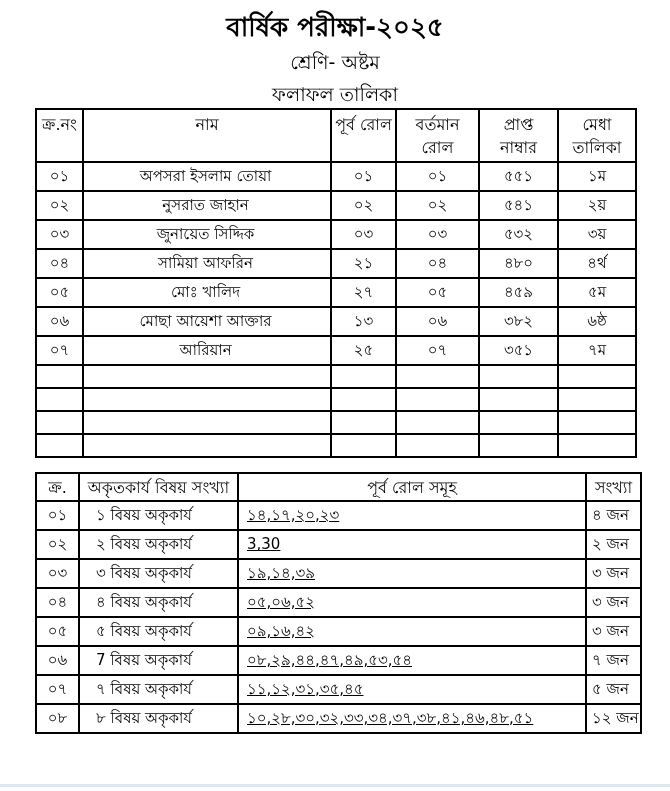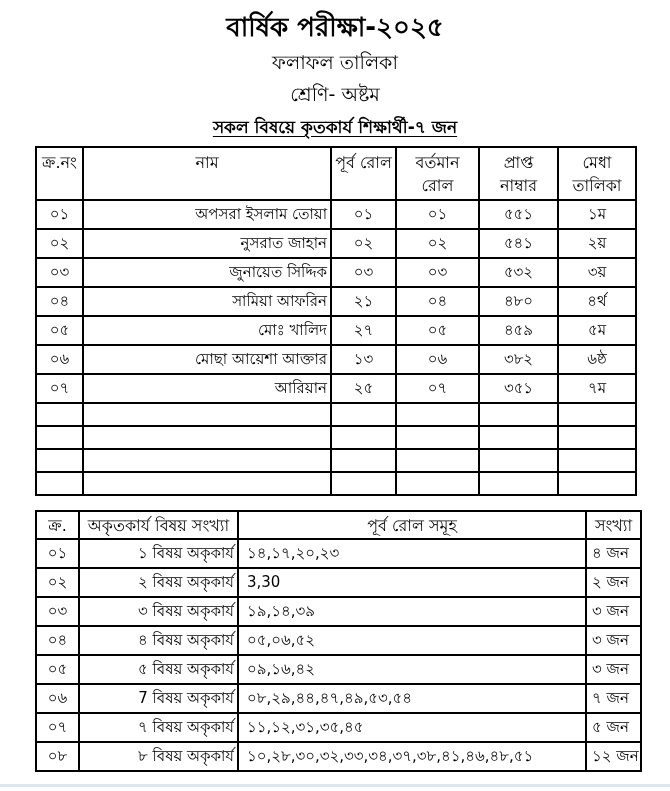--- a/index.html
+++ b/index.html
@@ -53,28 +53,28 @@
     padding: 1px 3px;
     overflow: hidden;
     white-space: nowrap;
   }
   th { font-weight: normal; font-size: 16px; vertical-align: top; padding-top: 3px; white-space: normal; line-height: 1.45; }
 
   
   #passed-table { width: 600px; }
   #passed-table tbody tr { height: 26px; }
   #passed-table tbody tr.empty-row { height: 23px; }
-  #passed-table td:nth-child(2) { text-align: right; padding-left: 0; }
+  #passed-table td:nth-child(2) { text-align: center; padding-left: 0; }
 
   
   #failed-table { width: 605px; margin-top: 6px; }
   #failed-table th { vertical-align: middle; padding-top: 2px; height: 28px; }
   #failed-table tbody tr { height: 27px; }
-  #failed-table td:nth-child(2) { text-align: right; padding-left: 24px; }
-  #failed-table td:nth-child(3) { text-align: left; padding-left: 8px; }
+  #failed-table td:nth-child(2) { text-align: left; padding-left: 16px; }
+  #failed-table td:nth-child(3) { text-align: left; padding-left: 8px; text-decoration: underline; }
   #failed-table td:nth-child(4) { text-align: left; padding-left: 5px; }
 
   .spacer-after-passed { height: 8px; }
 
   .footer-sign {
     position: absolute;
     top: 802px;
     right: 78px;
     font-size: 15px;
     font-weight: bold;
@@ -87,24 +87,23 @@
     height: 3px;
     background: #dbe8f2;
   }
 </style>
 </head>
 <body>
 
 <div class="page">
 
   <div class="doc-title">বার্ষিক পরীক্ষা-২০২৫</div>
+  <div class="doc-subtitle">শ্রেণি- অষ্টম</div>
   <div class="doc-subtitle">ফলাফল তালিকা</div>
-  <div class="doc-subtitle">শ্রেণি- অষ্টম</div>
-
-  <div class="section-heading">সকল বিষয়ে কৃতকার্য শিক্ষার্থী-৭ জন</div>
+
 
   <table id="passed-table">
     <colgroup>
       <col style="width:47px">
         <col style="width:248px">
         <col style="width:65px">
       <col style="width:83px">
         <col style="width:79px">
         <col style="width:78px">
     </colgroup>

